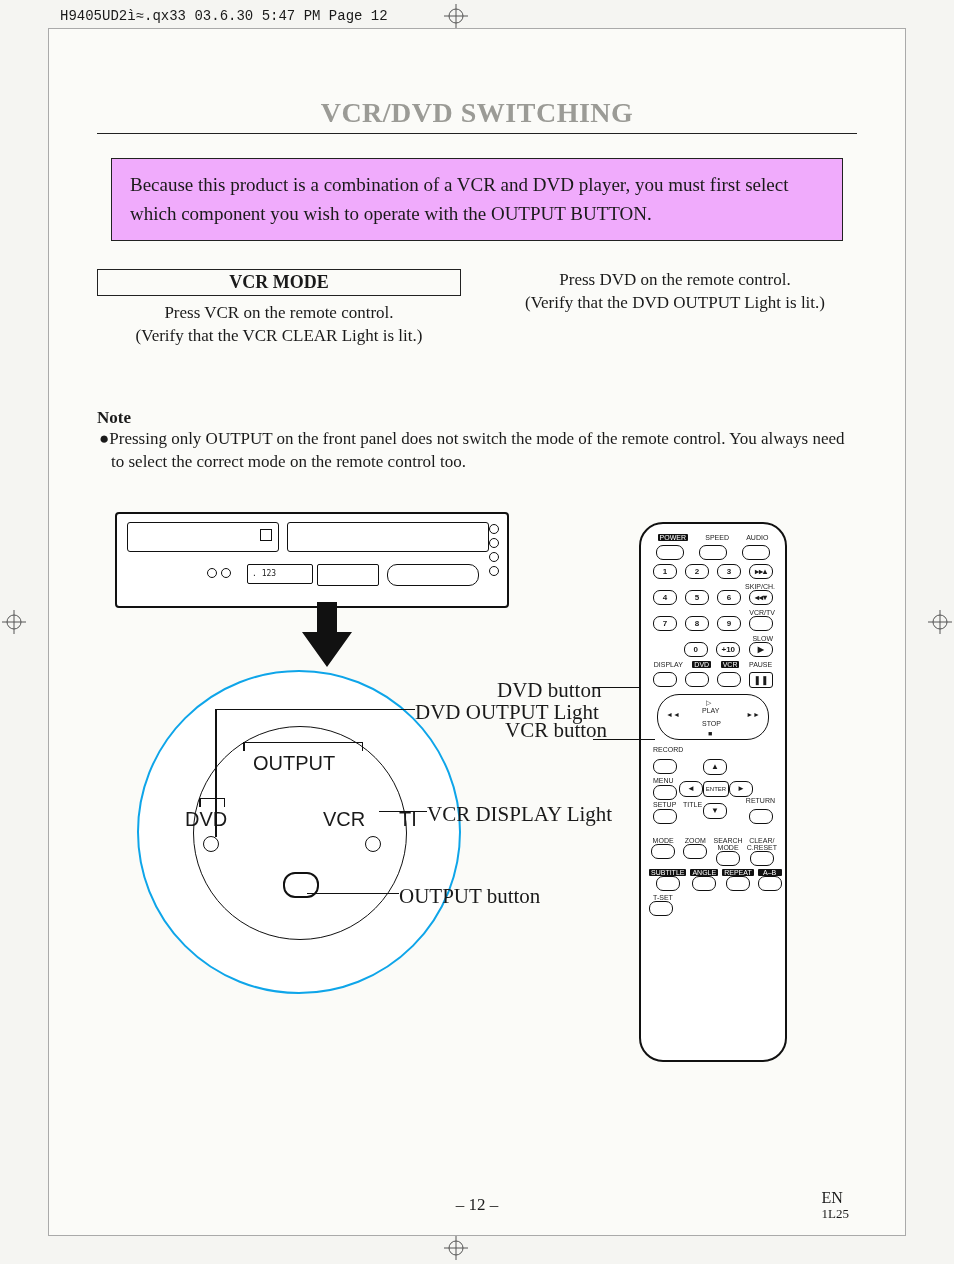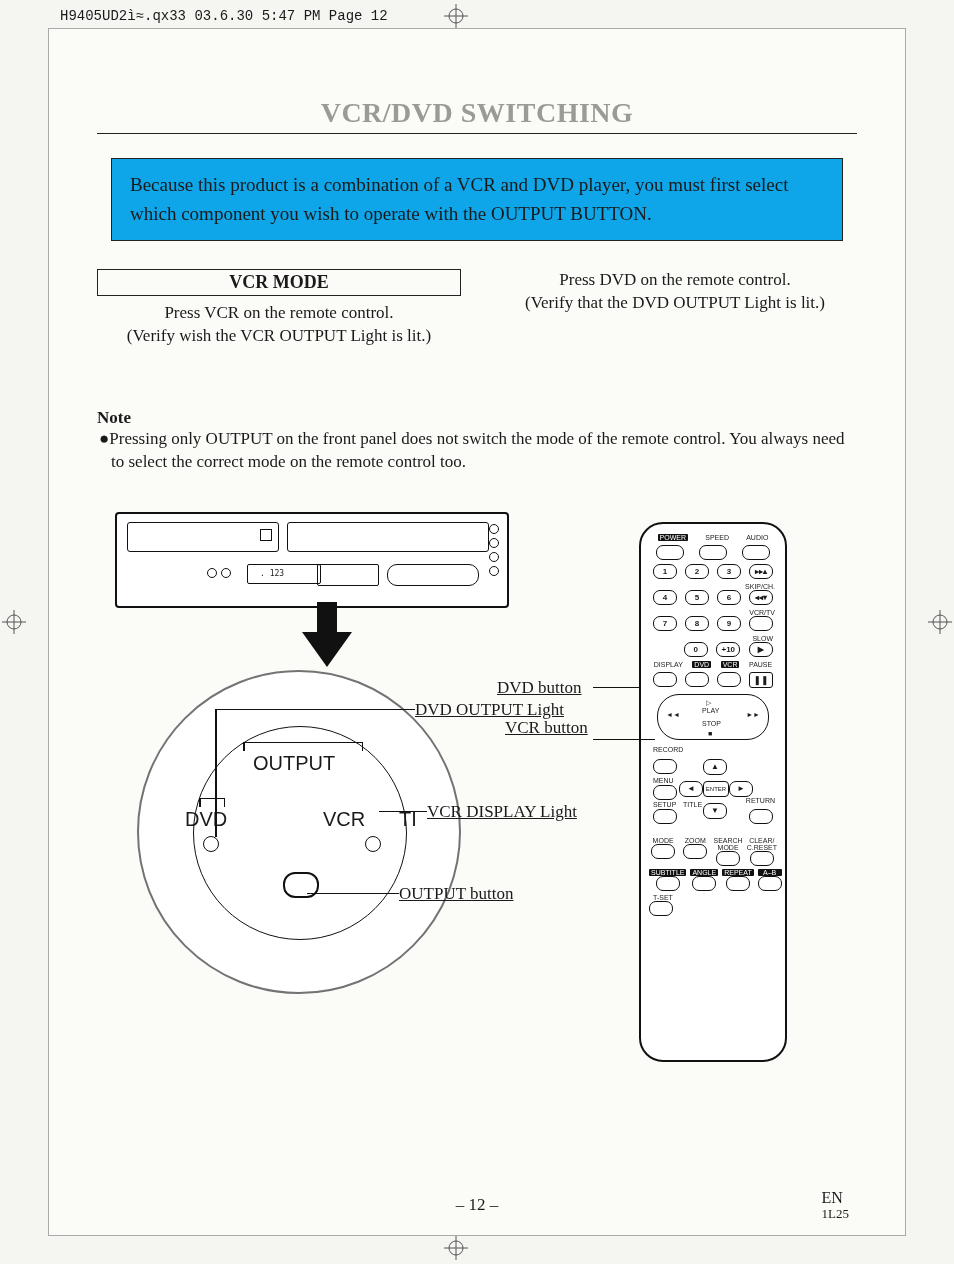--- a/index.html
+++ b/index.html
@@ -35,21 +35,21 @@
     text-align: center;
     font-size: 28px;
     color: #9b9b96;
     letter-spacing: 0.5px;
     margin: 30px 0 4px 0;
     font-weight: bold;
   }
   .rule { border-top: 1.5px solid #222; margin: 0 0 24px 0; }
   .intro-box {
     border: 1px solid #222;
-    background: #0ea5e9;
+    background: #f0abfc;
     padding: 12px 18px;
     font-size: 19px;
     line-height: 1.5;
     margin: 0 14px 28px 14px;
   }
   .modes {
     display: flex;
     gap: 32px;
     margin: 0 0 60px 0;
   }
@@ -83,21 +83,21 @@
     border-radius: 4px;
     background: #fff;
   }
   .vcr-unit .slot {
     position: absolute; left: 170px; top: 8px; width: 200px; height: 28px;
     border: 1.5px solid #111; border-radius: 3px;
   }
   .vcr-unit .disp {
     position: absolute; left: 130px; top: 50px; width: 60px; height: 18px;
     border: 1.5px solid #111; border-radius: 2px;
-    font-size: 8px; padding-left: 12px; line-height: 18px; font-family: monospace;
+    font-size: 8px; padding-left: 4px; line-height: 18px; font-family: monospace;
   }
   .vcr-unit .ctrls {
     position: absolute; left: 270px; top: 50px; width: 90px; height: 20px;
     border: 1.5px solid #111; border-radius: 10px;
   }
   .vcr-unit .ctrls2 {
     position: absolute; left: 200px; top: 50px; width: 60px; height: 20px;
     border: 1.5px solid #111; border-radius: 2px;
   }
   .vcr-unit .eye {
@@ -105,21 +105,21 @@
   }
   .vcr-unit .eye span {
     display:inline-block; width:8px;height:8px;border:1.5px solid #111;border-radius:50%;
   }
   .vcr-unit .side-dots { position:absolute; right:8px; top:10px; }
   .vcr-unit .side-dots div { width:8px;height:8px;border:1.5px solid #111;border-radius:50%;margin-bottom:4px;}
   
   .magnifier {
     position: absolute; left: 40px; top: 168px;
     width: 320px; height: 320px;
-    border: 2px solid #737373; border-radius: 50%;
+    border: 2px solid #0ea5e9; border-radius: 50%;
     background: #fff;
     overflow: hidden;
   }
   .magnifier .inner-ring {
     position:absolute; left:54px; top:54px; width:212px; height:212px;
     border:1.5px solid #111; border-radius:50%;
   }
   .magnifier .lbl { position:absolute; font-family: Arial, sans-serif; font-size:20px; }
   .magnifier .output-label { top: 80px; left: 114px; }
   .magnifier .dvd-label { top: 136px; left: 46px; }
@@ -134,23 +134,22 @@
     position:absolute; width:32px;height:22px;border:2px solid #111;border-radius:12px;
     left:144px; top:200px;
   }
   .magnifier .bracket { position:absolute; border-top:1.5px solid #111; height:8px; }
   .magnifier .bracket::before,.magnifier .bracket::after{content:"";position:absolute;width:1.5px;height:8px;background:#111;top:0;}
   .magnifier .bracket::before{left:0;} .magnifier .bracket::after{right:0;}
   .magnifier .bracket.top { left:104px; top:70px; width:120px; }
   .magnifier .bracket.left { left:60px; top:126px; width:26px; }
   .callout-label {
     position: absolute;
-    font-size: 17px;
+    font-size: 21px;
     white-space: nowrap;
-    text-decoration: underline;
   }
   .callout-line {
     position:absolute; background:#111;
   }
   
   .remote {
     position: absolute;
     right: 70px; top: 20px;
     width: 148px; height: 540px;
     border: 2px solid #111;
@@ -227,21 +226,21 @@
 
   <h1 class="title">VCR/DVD SWITCHING</h1>
   <div class="rule"></div>
 
   <div class="intro-box">Because this product is a combination of a VCR and DVD player, you must first select which component you wish to operate with the OUTPUT BUTTON.</div>
 
   <div class="modes">
     <div class="mode">
       <div class="mode-head">VCR MODE</div>
       <div class="mode-body">Press VCR on the remote control.</div>
-      <div class="mode-body">(Verify wish the VCR OUTPUT Light is lit.)</div>
+      <div class="mode-body">(Verify that the VCR CLEAR Light is lit.)</div>
     </div>
     <div class="mode">
       <div class="mode-body">Press DVD on the remote control.</div>
       <div class="mode-body">(Verify that the DVD OUTPUT Light is lit.)</div>
     </div>
   </div>
 
   <div class="note-head">Note</div>
   <div class="note-body">●Pressing only OUTPUT on the front panel does not switch the mode of the remote control. You always need to select the correct mode on the remote control too.</div>
 

